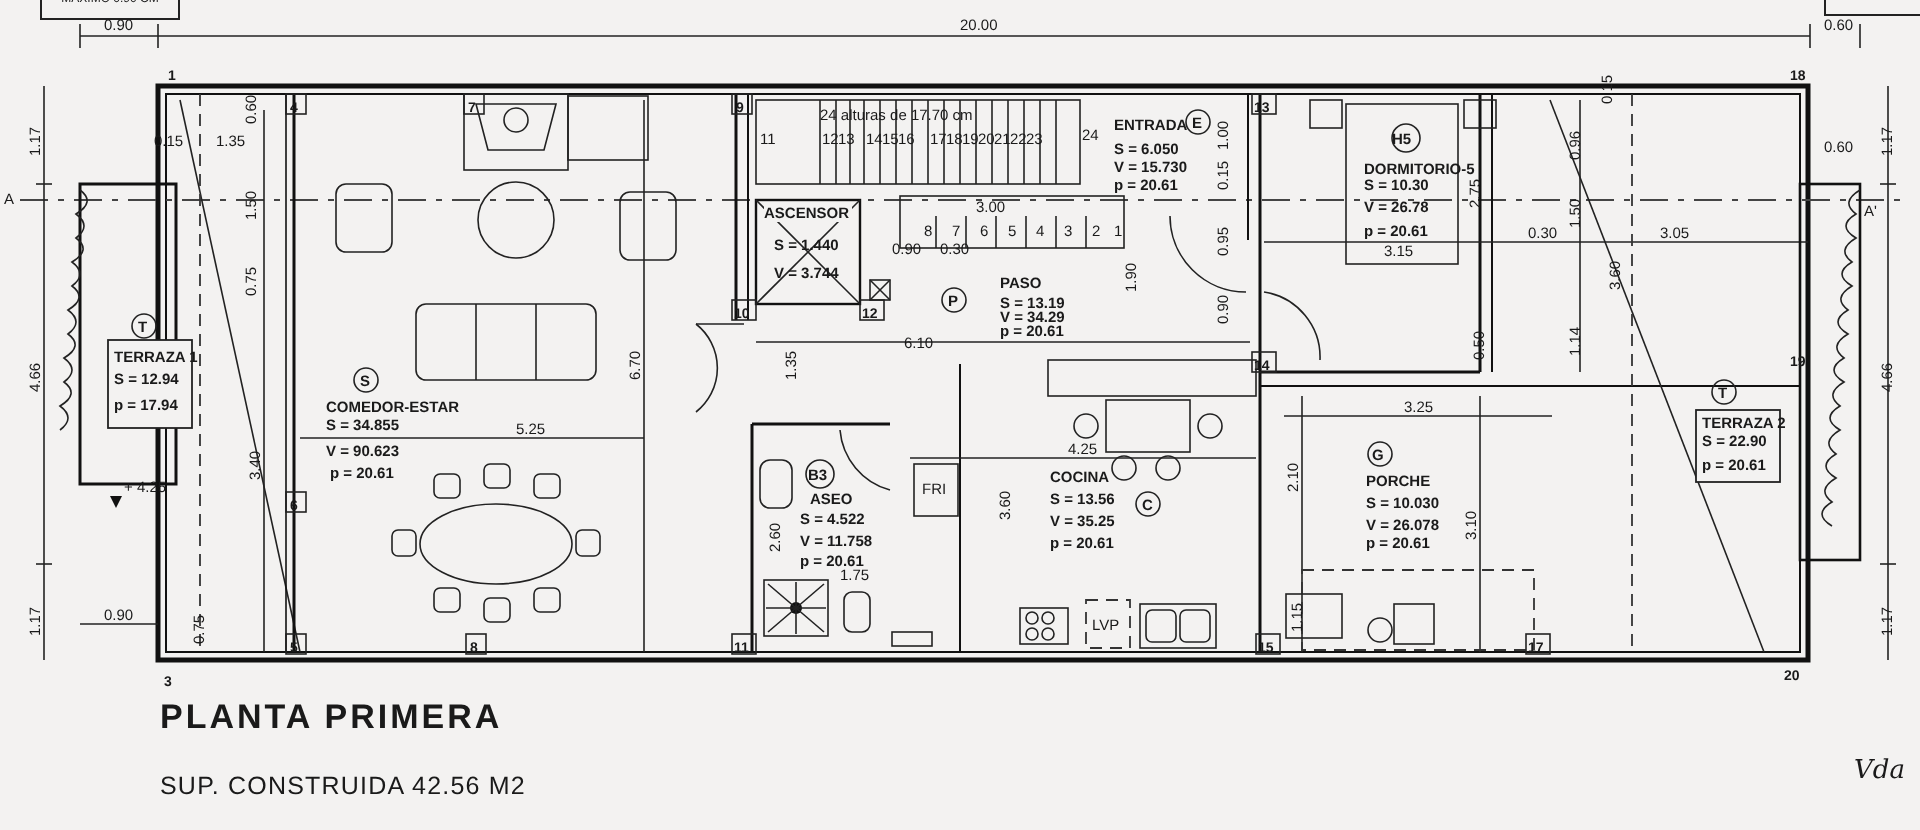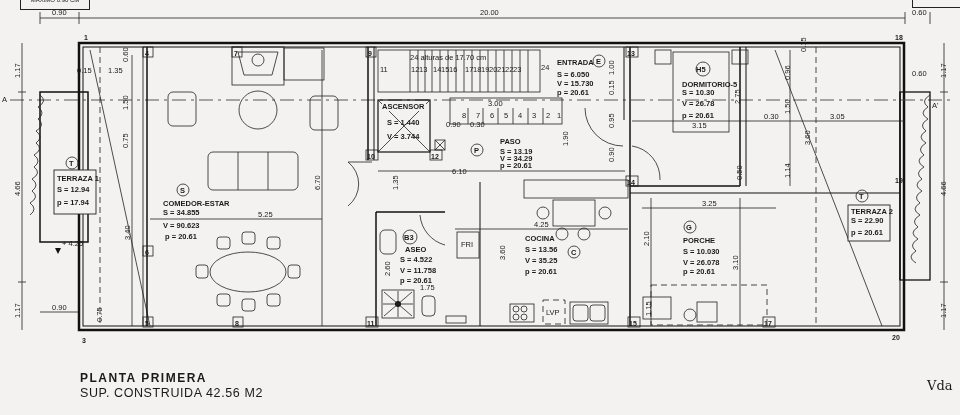--- a/index.html
+++ b/index.html
@@ -7,23 +7,23 @@
   #plan{position:absolute;left:0;top:0;width:960px;height:415px;}
   svg text{font-family:"Liberation Sans",sans-serif;fill:#1a1a1a;}
   .w{stroke:#111;fill:none;}
   .thin{stroke:#222;stroke-width:0.8;fill:none;}
   .dash{stroke:#333;stroke-width:0.9;stroke-dasharray:6 4;fill:none;}
   .axis{stroke:#444;stroke-width:0.9;stroke-dasharray:14 5 3 5;fill:none;}
   .dim{font-size:7.5px;}
   .lbl{font-size:7.5px;font-weight:bold;}
   .val{font-size:7.5px;font-weight:bold;}
   .pil{font-size:7px;font-weight:bold;}
-  .title{position:absolute;left:80px;top:371px;font-size:12px;font-weight:bold;letter-spacing:1.5px;}
+  .title{position:absolute;left:80px;top:349px;font-size:17px;font-weight:bold;letter-spacing:1.5px;}
   .subtitle{position:absolute;left:80px;top:386px;font-size:12.5px;letter-spacing:0.6px;}
-  .sig{position:absolute;left:927px;top:378px;font-family:"DejaVu Serif",serif;font-size:13px;}
+  .sig{position:absolute;left:927px;top:378px;font-family:"DejaVu Serif",serif;font-style:italic;font-size:13px;}
   .topbox-left{position:absolute;left:20px;top:-8px;width:68px;height:16px;border:1px solid #222;font-size:6px;text-align:center;line-height:14px;}
   .topbox-right{position:absolute;left:912px;top:-8px;width:60px;height:14px;border:1px solid #222;}
 </style>
 </head>
 <body>
 
 <div class="topbox-left"><span>MAXIMO 0.90 CM</span></div>
 <div class="topbox-right"></div>
 
 <svg id="plan" viewBox="0 0 960 415">

